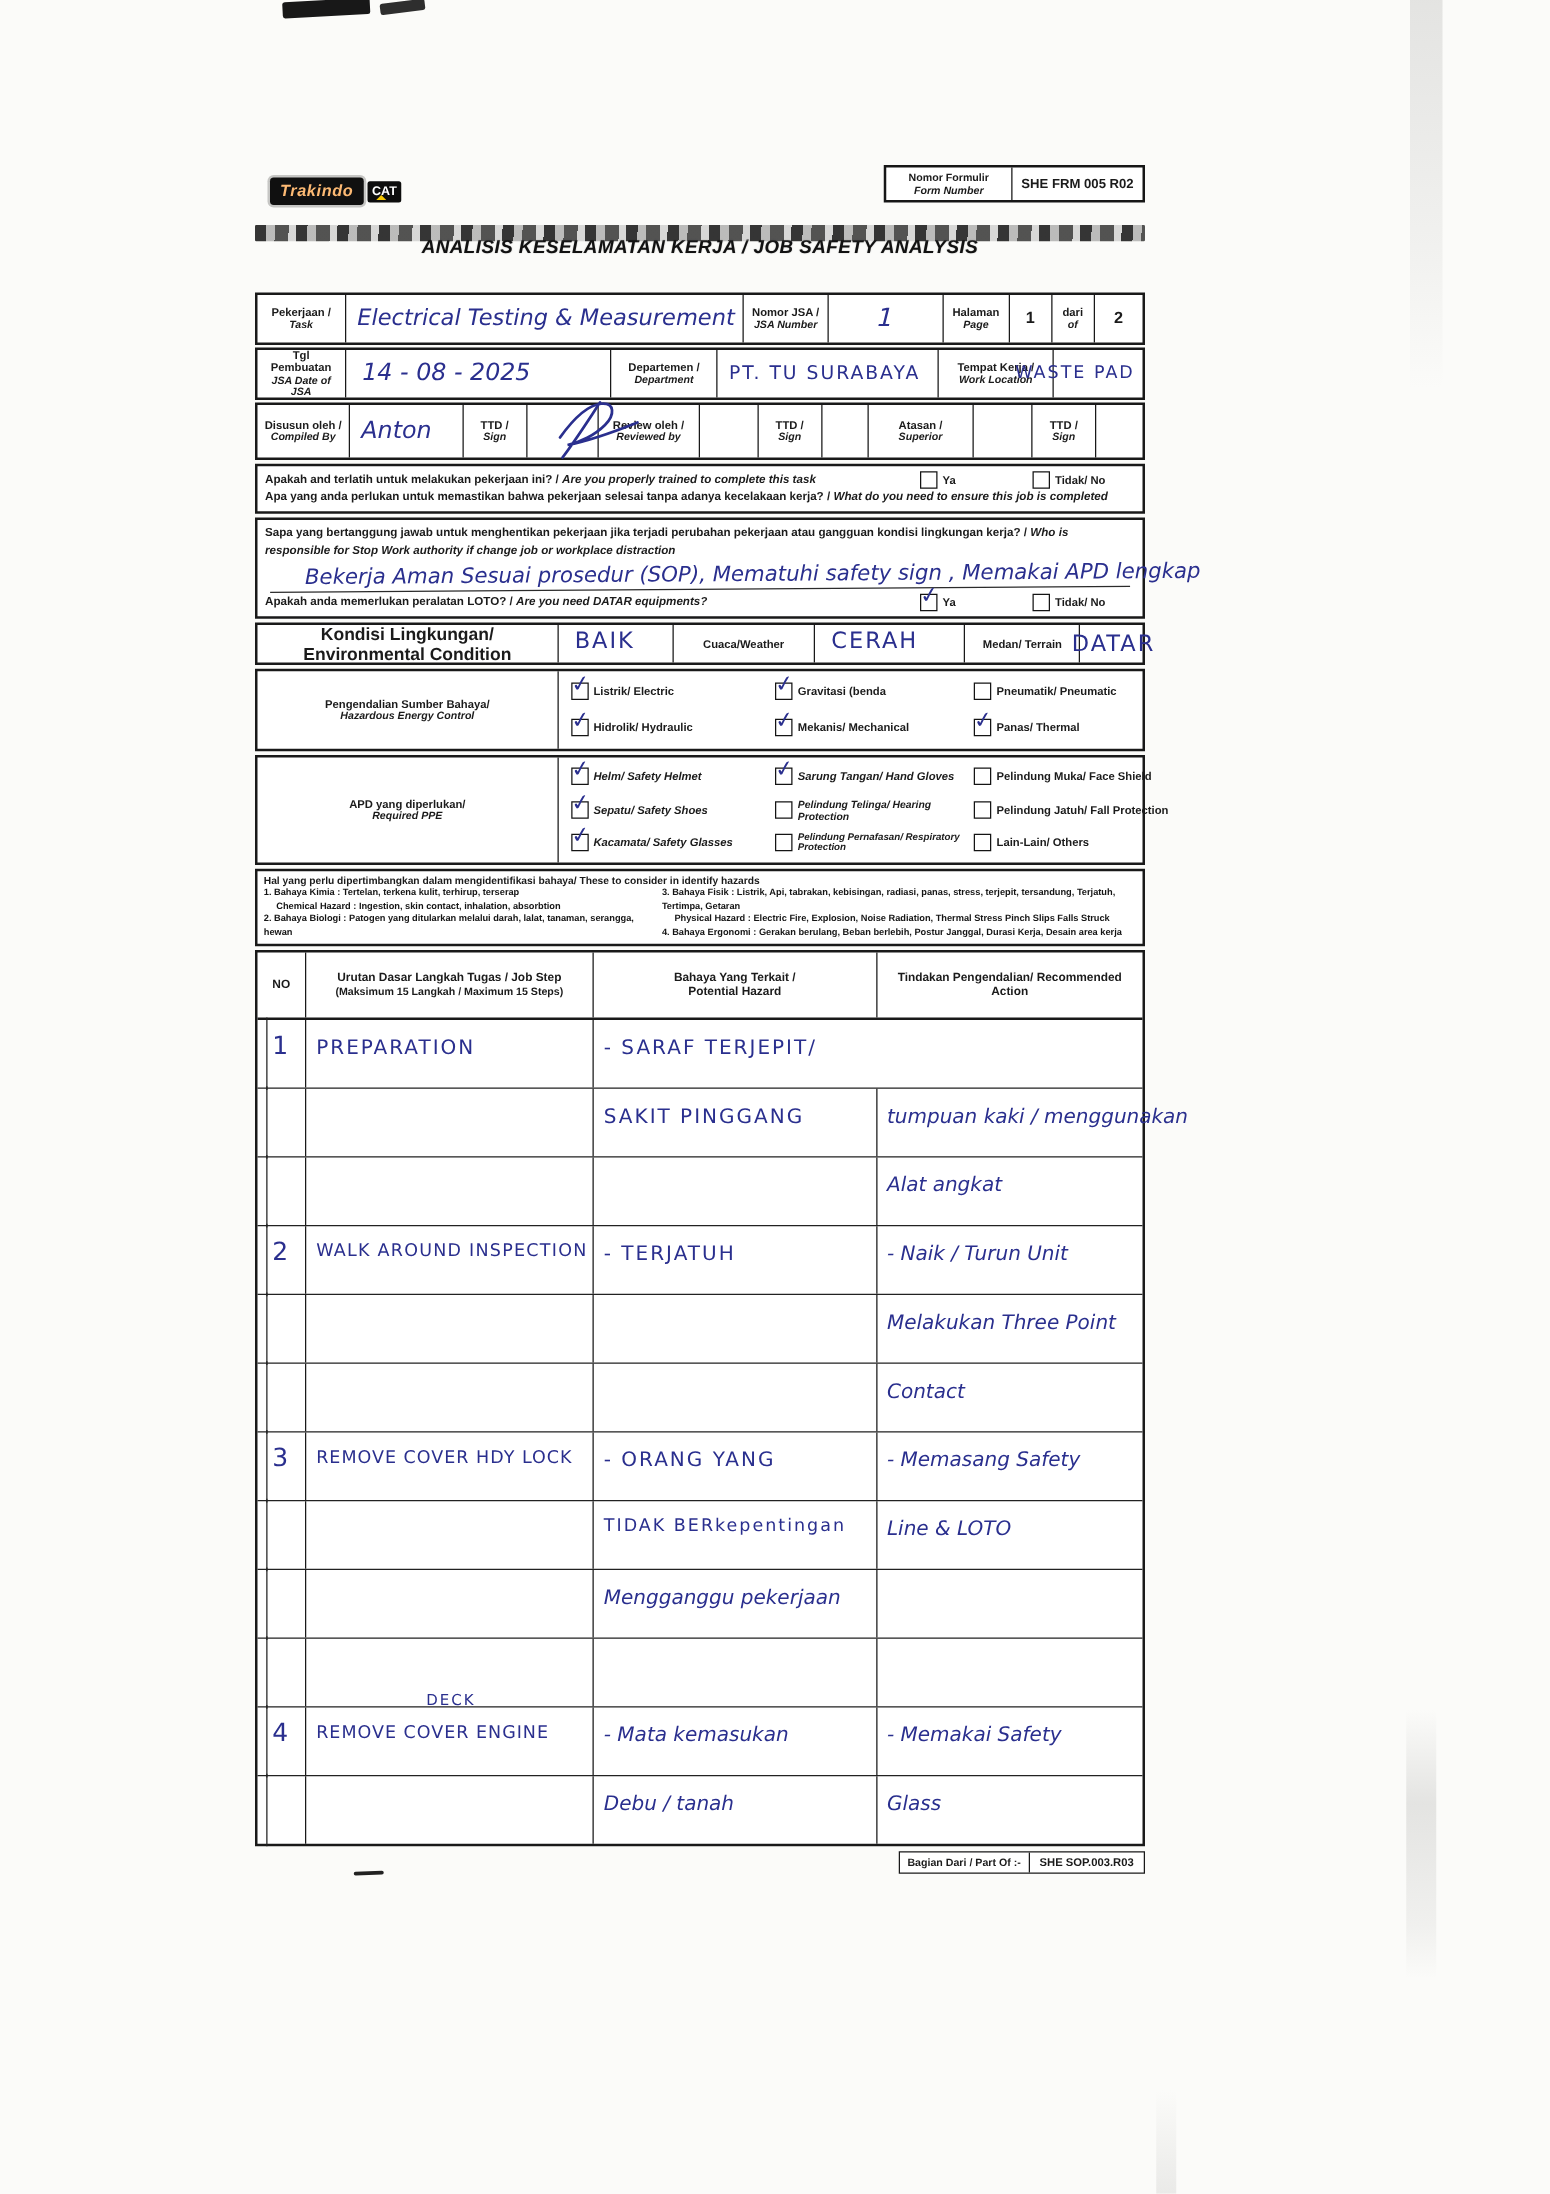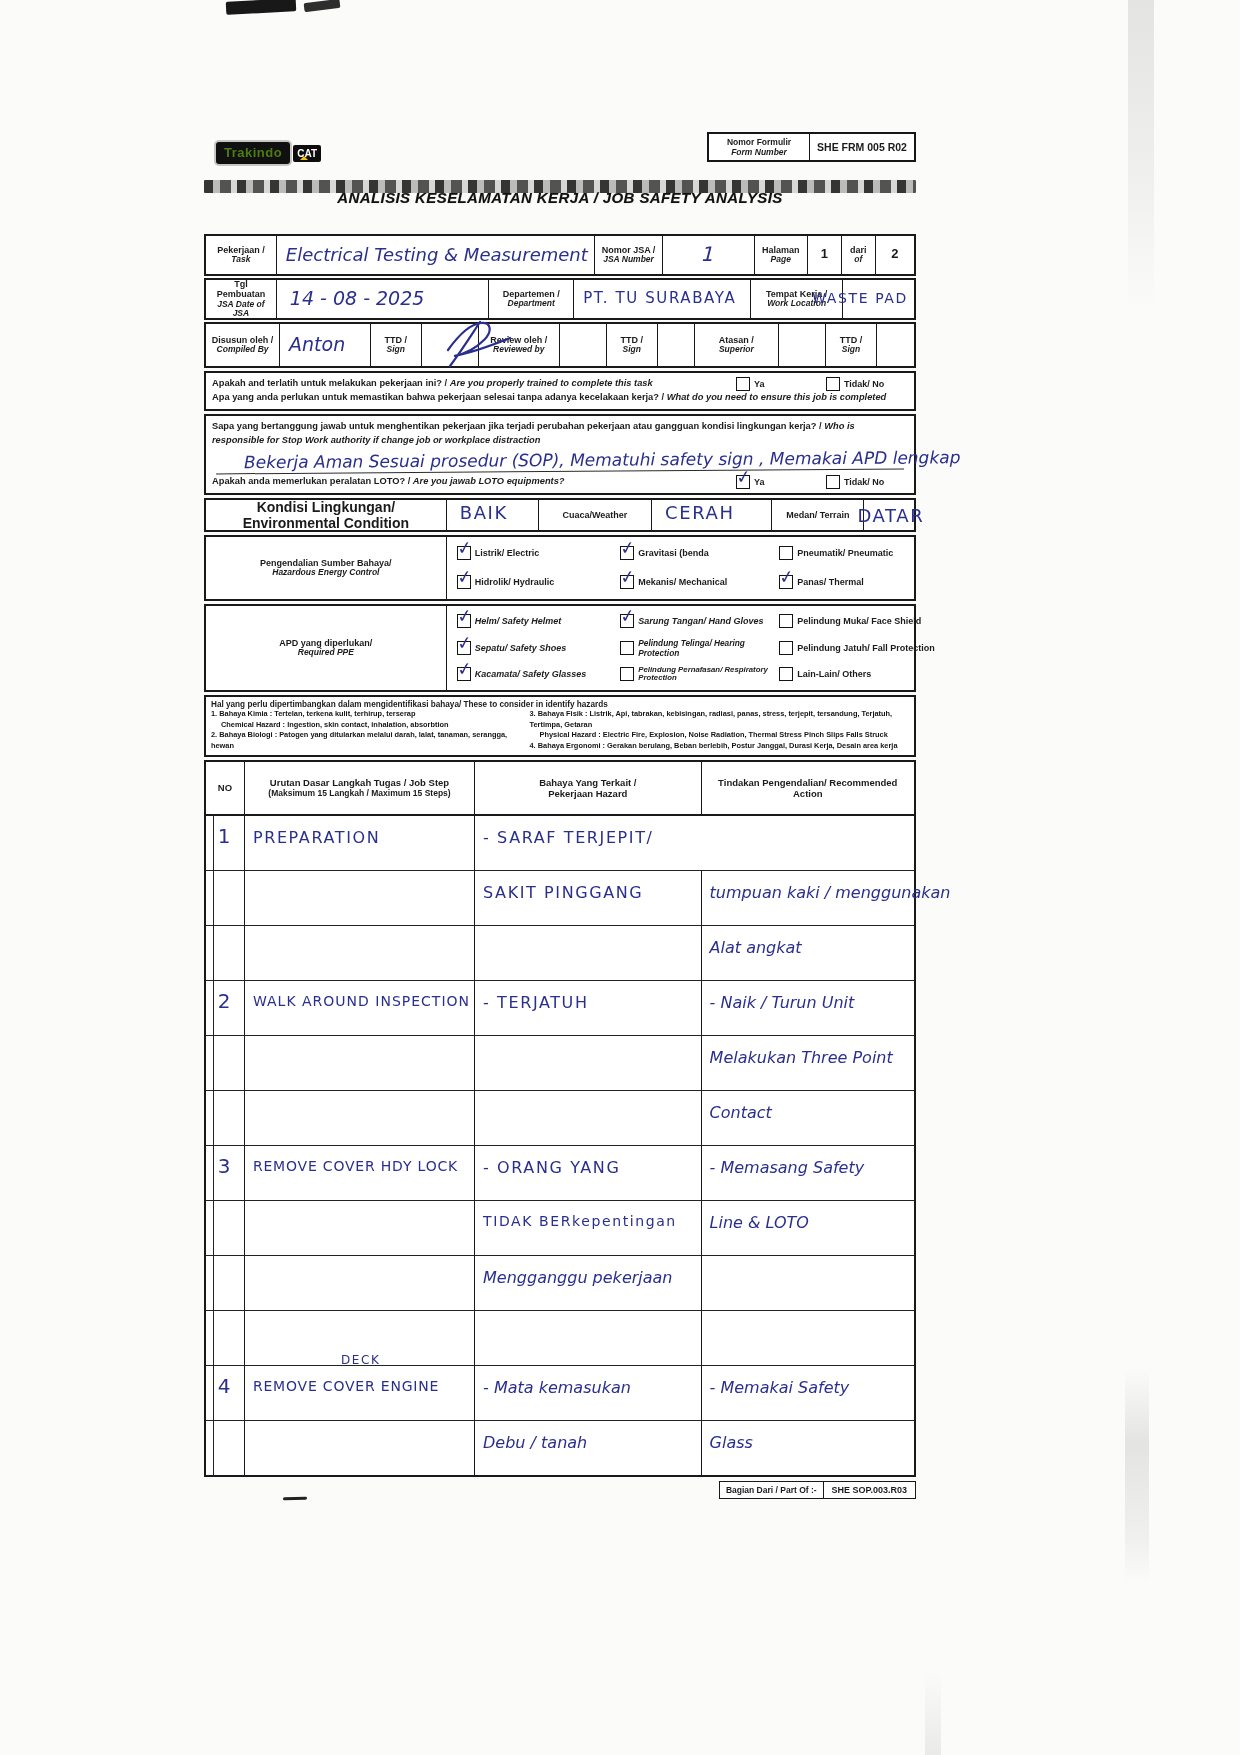--- a/index.html
+++ b/index.html
@@ -12,21 +12,21 @@
   .gray-band-r1{left:1128px;top:0;width:26px;height:310px;background:linear-gradient(180deg,#d7d7d5,#ececea 65%,rgba(255,255,255,0));opacity:.65;}
   .gray-band-r2{left:1125px;top:1368px;width:24px;height:215px;background:linear-gradient(180deg,rgba(255,255,255,0),#d4d4d2 35%,#e9e9e7 80%,rgba(255,255,255,0));opacity:.6;}
   .gray-band-r3{left:925px;top:1672px;width:16px;height:83px;background:linear-gradient(180deg,rgba(255,255,255,0),#dcdcda);opacity:.55;}
   .pen-dash{left:283px;top:1497px;width:24px;height:3px;background:#222;border-radius:2px;transform:rotate(-2deg);}
   
   .sheet{position:absolute;left:204px;top:132px;width:712px;background:transparent;}
   .gap{height:3px;}
   
   .hdr-row{position:relative;height:46px;}
   .brand{position:absolute;left:12px;top:10px;display:flex;align-items:center;gap:3px;}
-  .trak{background:#101010;color:#4d7c0f;font-weight:bold;font-size:13px;
+  .trak{background:#101010;color:#fdba74;font-weight:bold;font-style:italic;font-size:13px;
         padding:3px 8px 4px 8px;border-radius:3px;letter-spacing:.5px;box-shadow:0 0 0 2px rgba(40,40,40,.25);}
   .catbox{background:#0d0d0d;color:#fff;font-weight:bold;font-size:10px;padding:4px 4px;border-radius:2px;
           position:relative;line-height:9px;}
   .catbox::after{content:"";position:absolute;left:7px;bottom:2px;width:0;height:0;
           border-left:4px solid transparent;border-right:4px solid transparent;border-bottom:4px solid #f6c700;}
   .formnum{position:absolute;right:0;top:0;display:flex;border:2px solid #161616;background:#fff;}
   .formnum .fc1{width:92px;border-right:1.6px solid #161616;padding:3px 4px;text-align:center;}
   .formnum .fc1 .l1{font-weight:bold;font-size:8.5px;display:block;}
   .formnum .fc1 .l2{font-weight:bold;font-style:italic;font-size:8.5px;display:block;}
   .formnum .fc2{width:104px;display:flex;align-items:center;justify-content:center;font-weight:bold;font-size:10.5px;}
@@ -238,21 +238,21 @@
   <div class="gap"></div>
 
   <div class="qbox">
     <div class="qline">
       <span>Sapa yang bertanggung jawab untuk menghentikan pekerjaan jika terjadi perubahan pekerjaan atau gangguan kondisi lingkungan kerja? /</span>
       <span class="en">Who is responsible for Stop Work authority if change job or workplace distraction</span>
     </div>
     <span class="ans hw hw-i">Bekerja Aman Sesuai prosedur (SOP),  Mematuhi  safety sign ,  Memakai APD lengkap</span>
     <div style="display:flex;align-items:center;margin-top:1px;">
       <div class="qline" style="flex:1;">
-        <span>Apakah anda memerlukan peralatan LOTO? /</span> <span class="en">Are you jawab LOTO equipments?</span>
+        <span>Apakah anda memerlukan peralatan LOTO? /</span> <span class="en">Are you need DATAR equipments?</span>
       </div>
       <div class="cbwrap" style="width:90px;">
         <span class="cb checked">
             <span class="mark">✓</span>
           </span>
         <span class="cb-label">Ya</span>
       </div>
       <div class="cbwrap" style="width:82px;">
         <span class="cb"></span>
         <span class="cb-label">Tidak/ No</span>
@@ -400,21 +400,21 @@
 
   <div class="jt">
     <div class="jt-h" style="height:52px;">
       <div class="c w-no h1">NO</div>
       <div class="c w-step">
         <span class="h1">Urutan Dasar Langkah Tugas / Job Step</span>
         <span class="h2">(Maksimum 15 Langkah / Maximum 15 Steps)</span>
       </div>
       <div class="c w-haz">
         <span class="h1">Bahaya Yang Terkait /</span>
-        <span class="h1">Pekerjaan Hazard</span>
+        <span class="h1">Potential Hazard</span>
       </div>
       <div class="c w-act h1">Tindakan Pengendalian/ Recommended Action</div>
     </div>
 
     <div class="jt-r">
       <div class="c w-no no hw hw-c">1</div>
       <div class="c w-step cellhw hw hw-c">PREPARATION</div>
       <div class="c w-haz cellhw hw hw-c">- SARAF TERJEPIT/</div>
     </div>
     <div class="jt-r">

